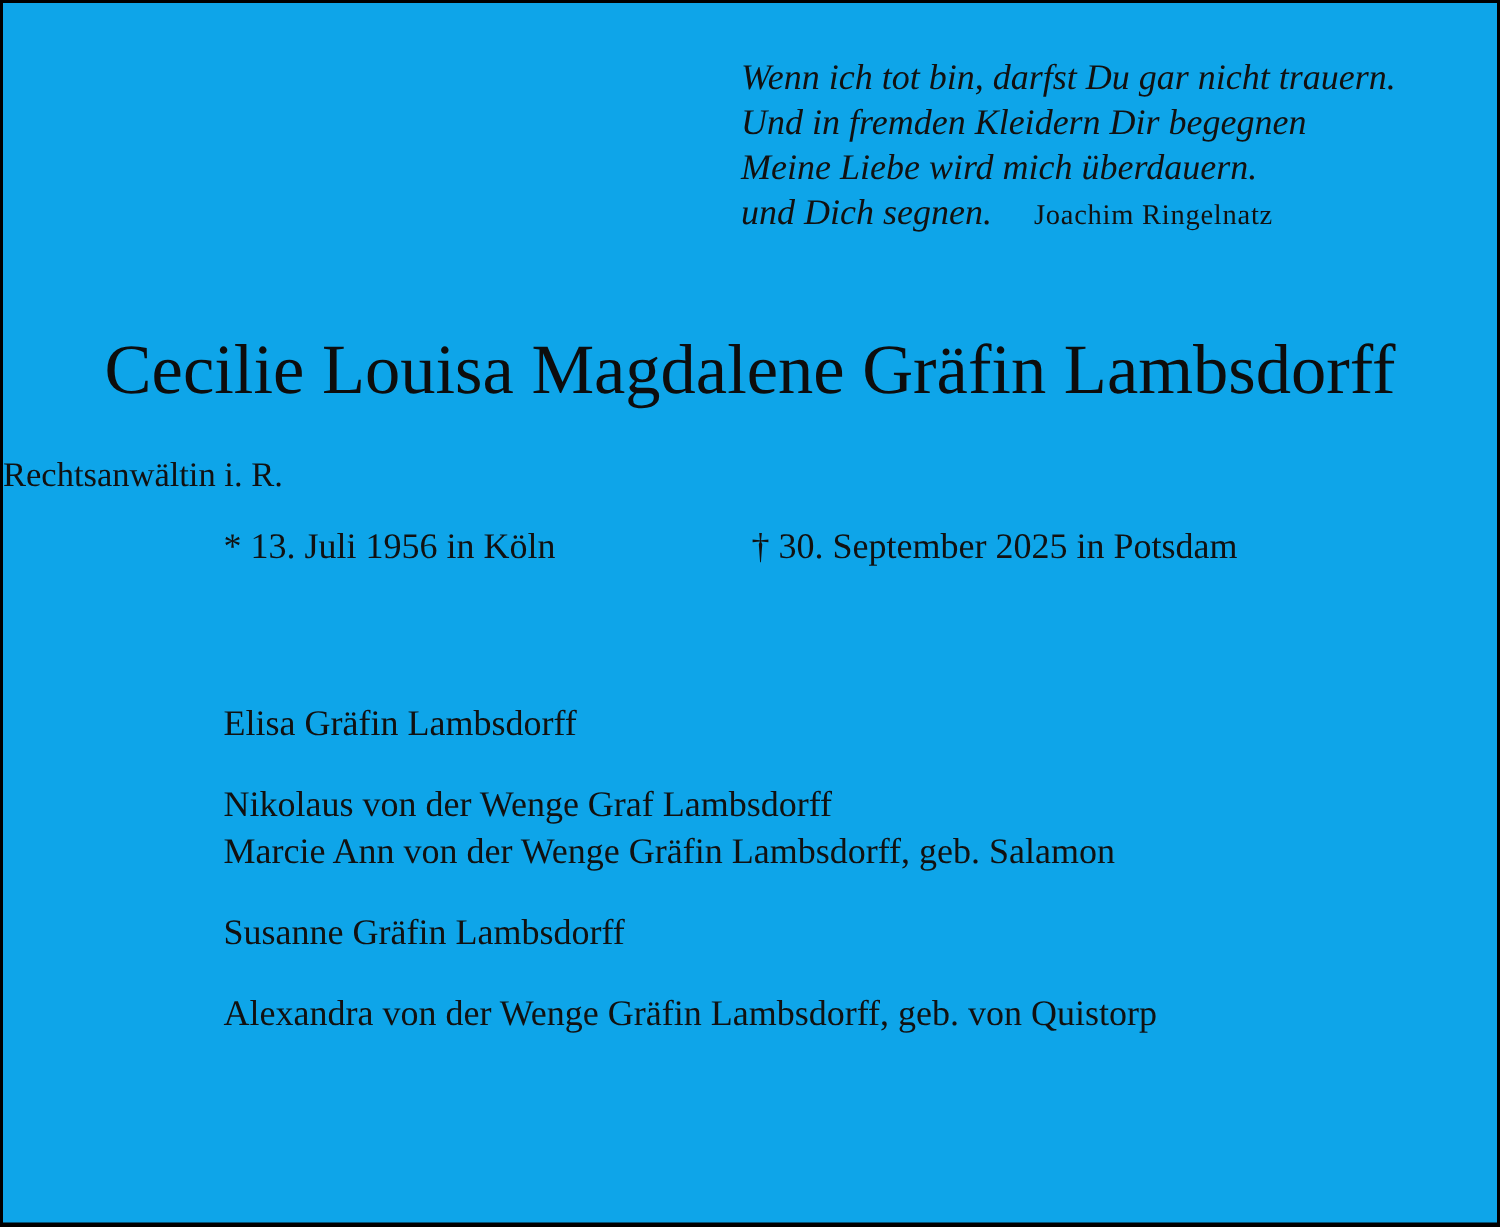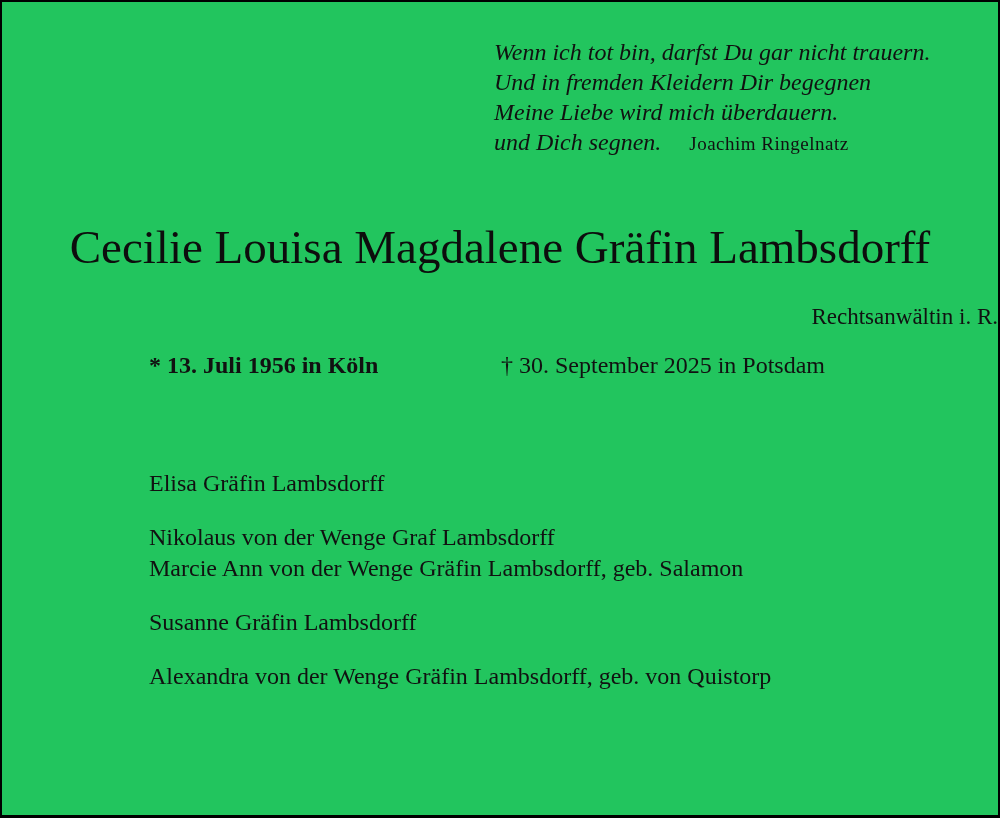--- a/index.html
+++ b/index.html
@@ -6,21 +6,21 @@
   html, body {
     margin: 0;
     padding: 0;
     background: #ffffff;
   }
   .page {
     position: relative;
     width: 1000px;
     height: 818px;
     box-sizing: border-box;
-    background: #22c55e;
+    background: #0ea5e9;
     border-top: 2px solid #000000;
     border-right: 2px solid #000000;
     border-left: 2px solid #000000;
     border-bottom: 3px solid #000000;
     font-family: "Liberation Serif", "DejaVu Serif", serif;
     color: #111111;
     overflow: hidden;
   }
   .poem {
     position: absolute;
@@ -48,38 +48,37 @@
     font-weight: normal;
     margin: 0;
     color: #0d0d0d;
     white-space: nowrap;
   }
   .subtitle {
     position: absolute;
     left: 0;
     top: 301px;
     width: 100%;
-    text-align: right;
+    text-align: left;
     font-size: 23px;
     line-height: 1.2;
   }
   .dates-row {
     position: absolute;
     left: 0;
     top: 349px;
     width: 100%;
     font-size: 24px;
     line-height: 1.2;
     white-space: nowrap;
   }
   .birth-date {
     position: absolute;
     left: 147px;
     top: 0;
-    font-weight: bold;
   }
   .death-date {
     position: absolute;
     left: 499px;
     top: 0;
   }
   .mourners {
     position: absolute;
     left: 147px;
     top: 466px;

